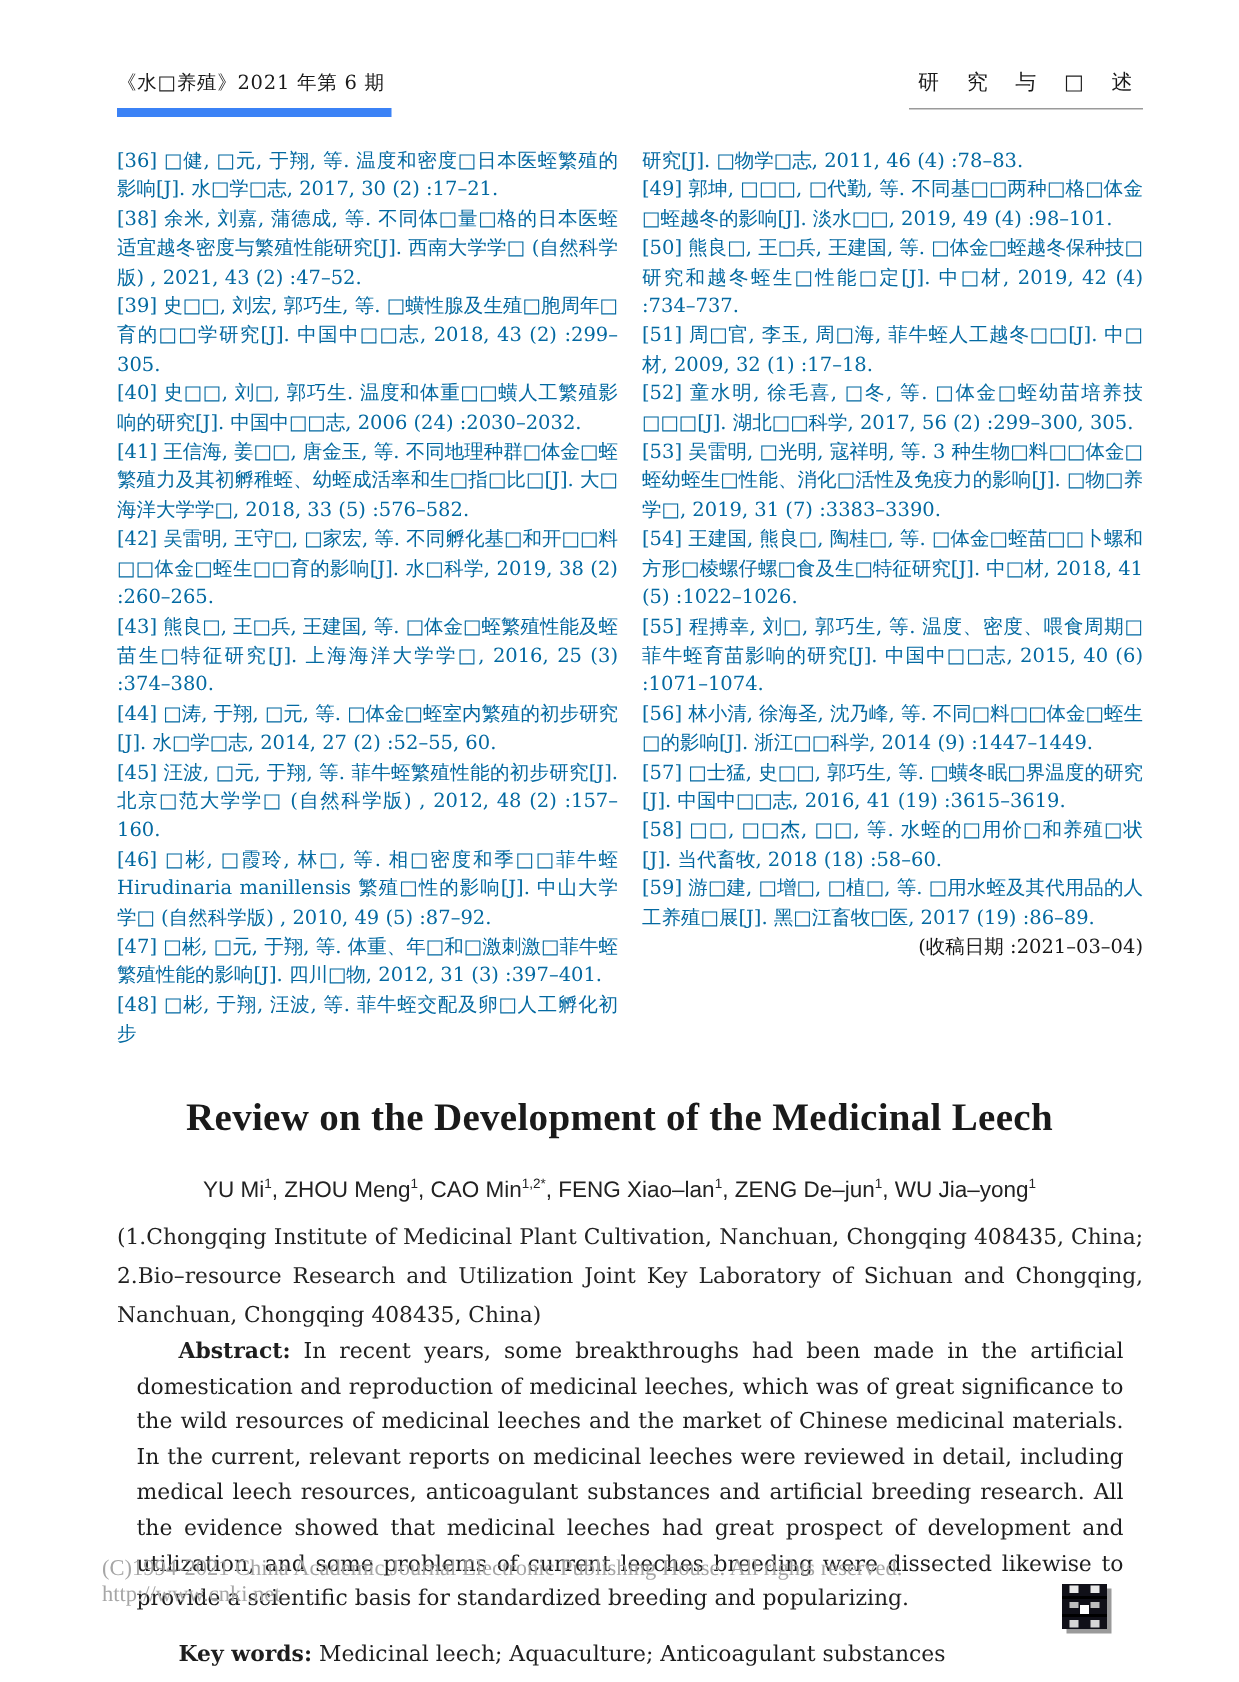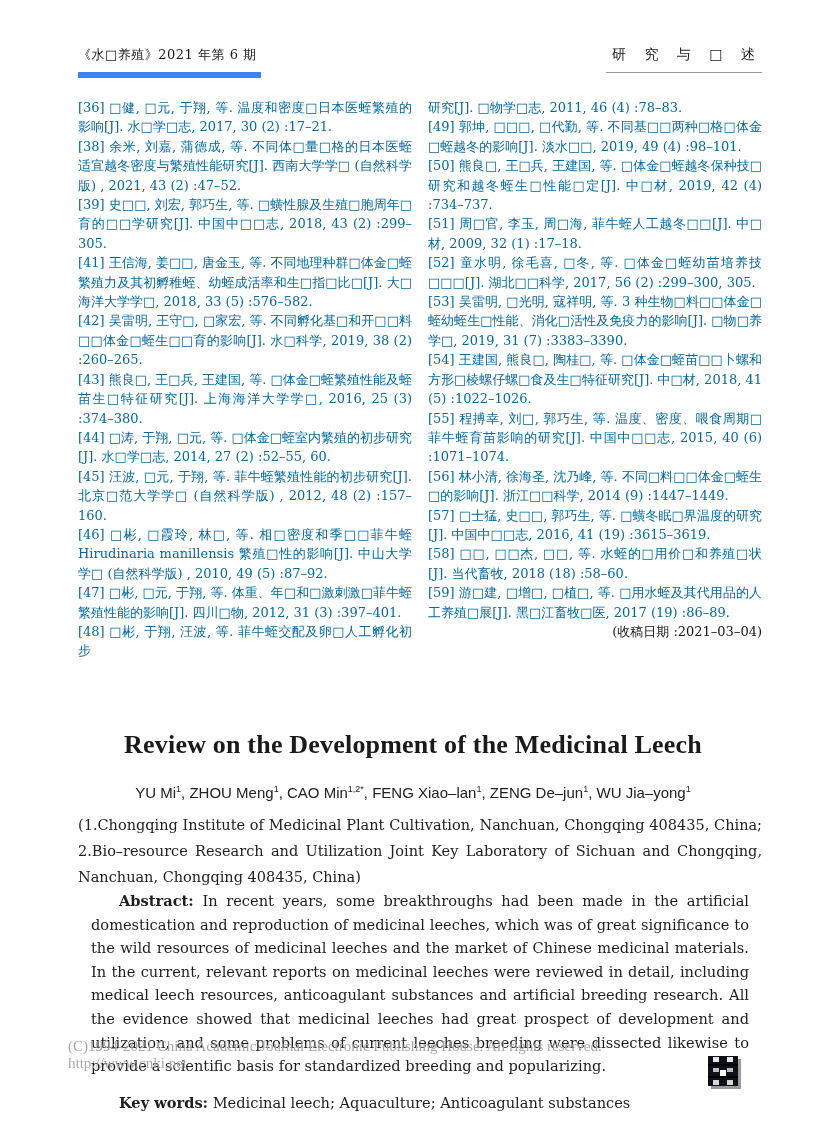--- a/index.html
+++ b/index.html
@@ -85,20 +85,21 @@
 <div class="page">
 
   <div class="hdr-left">《水□养殖》2021 年第 6 期</div>
   <div class="hdr-right">研 究 与 □ 述</div>
 
   <div class="refs">
     <div class="col">
       <div class="ref">[36] □健, □元, 于翔, 等. 温度和密度□日本医蛭繁殖的影响[J]. 水□学□志, 2017, 30 (2) :17–21.</div>
       <div class="ref">[38] 余米, 刘嘉, 蒲德成, 等. 不同体□量□格的日本医蛭适宜越冬密度与繁殖性能研究[J]. 西南大学学□ (自然科学版) , 2021, 43 (2) :47–52.</div>
       <div class="ref">[39] 史□□, 刘宏, 郭巧生, 等. □蟥性腺及生殖□胞周年□育的□□学研究[J]. 中国中□□志, 2018, 43 (2) :299–305.</div>
+      <div class="ref">[40] 史□□, 刘□, 郭巧生. 温度和体重□□蟥人工繁殖影响的研究[J]. 中国中□□志, 2006 (24) :2030–2032.</div>
       <div class="ref">[41] 王信海, 姜□□, 唐金玉, 等. 不同地理种群□体金□蛭繁殖力及其初孵稚蛭、幼蛭成活率和生□指□比□[J]. 大□海洋大学学□, 2018, 33 (5) :576–582.</div>
       <div class="ref">[42] 吴雷明, 王守□, □家宏, 等. 不同孵化基□和开□□料□□体金□蛭生□□育的影响[J]. 水□科学, 2019, 38 (2) :260–265.</div>
       <div class="ref">[43] 熊良□, 王□兵, 王建国, 等. □体金□蛭繁殖性能及蛭苗生□特征研究[J]. 上海海洋大学学□, 2016, 25 (3) :374–380.</div>
       <div class="ref">[44] □涛, 于翔, □元, 等. □体金□蛭室内繁殖的初步研究[J]. 水□学□志, 2014, 27 (2) :52–55, 60.</div>
       <div class="ref">[45] 汪波, □元, 于翔, 等. 菲牛蛭繁殖性能的初步研究[J]. 北京□范大学学□ (自然科学版) , 2012, 48 (2) :157–160.</div>
       <div class="ref">[46] □彬, □霞玲, 林□, 等. 相□密度和季□□菲牛蛭 Hirudinaria manillensis 繁殖□性的影响[J]. 中山大学学□ (自然科学版) , 2010, 49 (5) :87–92.</div>
       <div class="ref">[47] □彬, □元, 于翔, 等. 体重、年□和□激刺激□菲牛蛭繁殖性能的影响[J]. 四川□物, 2012, 31 (3) :397–401.</div>
       <div class="ref">[48] □彬, 于翔, 汪波, 等. 菲牛蛭交配及卵□人工孵化初步</div>
     </div>
     <div class="col">

